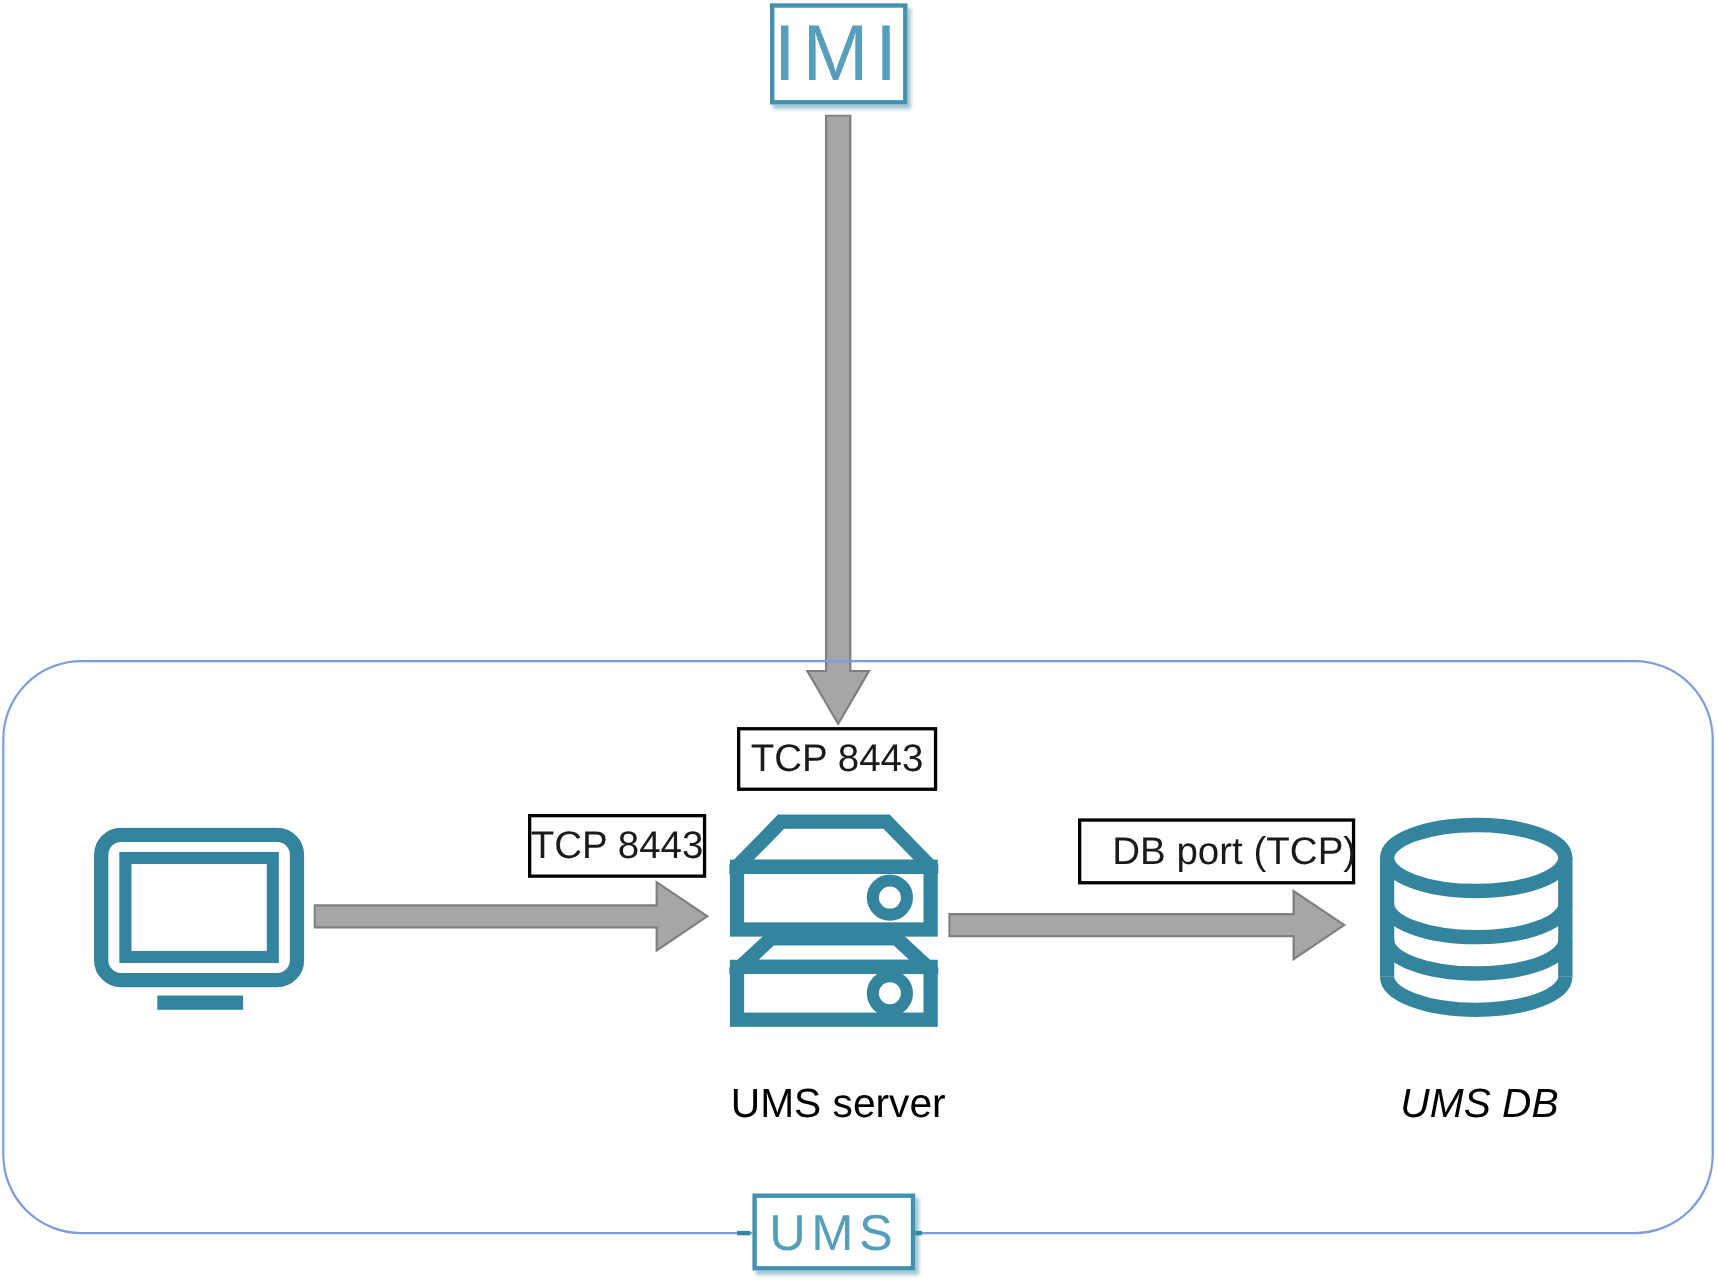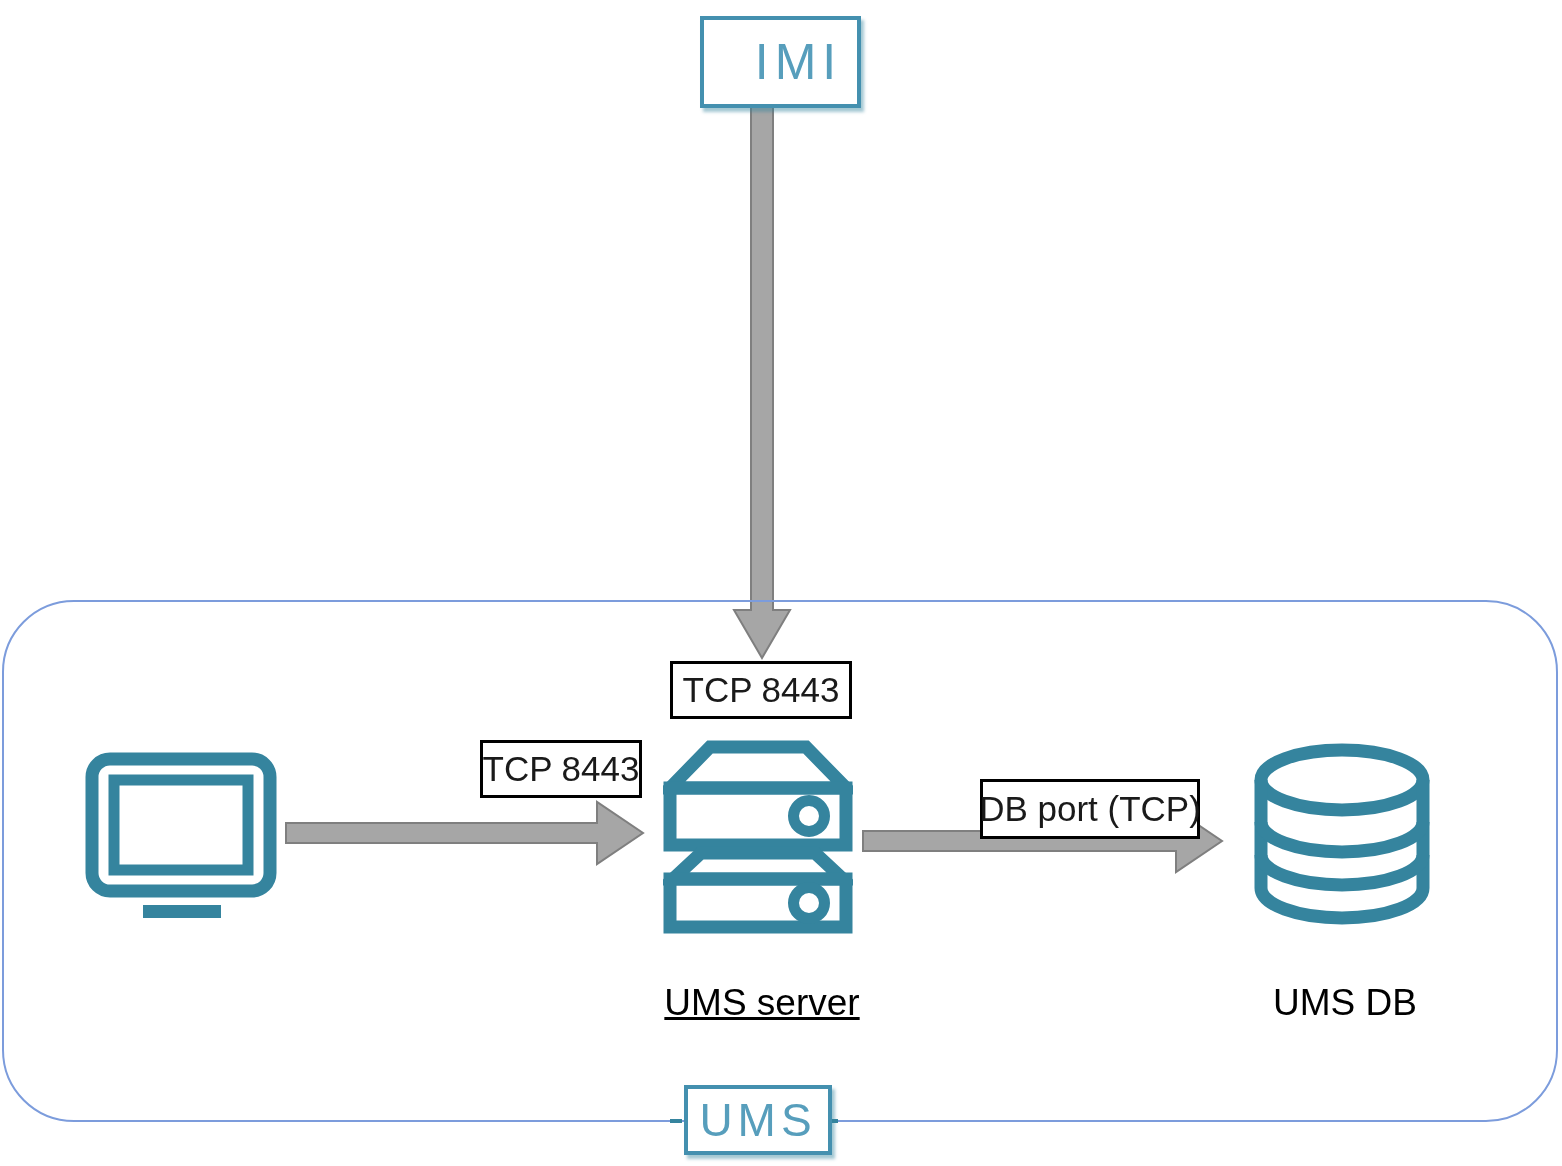--- a/index.html
+++ b/index.html
@@ -23,32 +23,32 @@
     position:absolute;left:2px;top:600px;width:1552px;height:518px;
     border:2px solid var(--boundary-border);border-radius:72px;background:transparent;
   }
   
   .node-box{
     position:absolute;display:flex;align-items:center;justify-content:center;
     background:#fff;border:4px solid var(--node-box-border);
     box-shadow:3px 4px 3px rgba(53,132,158,.45);
     color:var(--node-box-text);font-weight:300;z-index:5;
   }
-  .node-box.imi{left:700px;top:16px;width:117px;height:84px;font-size:50px;letter-spacing:6px;padding-left:36px;}
+  .node-box.imi{left:700px;top:3px;width:117px;height:84px;font-size:72px;letter-spacing:6px;}
   .node-box.ums{left:684px;top:1085px;width:140px;height:62px;font-size:46px;letter-spacing:5px;}
   .stub{position:absolute;height:4px;width:12px;background:var(--icon-teal);z-index:4;}
   
   .port-label{
     position:absolute;display:flex;align-items:center;justify-content:center;
     background:#fff;border:3px solid var(--label-border);color:var(--label-text);
     font-size:35px;z-index:3;white-space:nowrap;
   }
   .pl-top{left:670px;top:661px;width:176px;height:52px;}
   .pl-left{left:480px;top:740px;width:156px;height:52px;}
-  .pl-db{left:980px;top:779px;width:214px;height:54px;}
+  .pl-db{left:980px;top:744px;width:214px;height:54px;padding-left:32px;}
   
   .caption{
     position:absolute;width:380px;text-align:center;color:#000;
     font-size:37px;z-index:2;
   }
   
   .abs{position:absolute;}
   .icon-stroke{fill:none;stroke:var(--icon-teal);stroke-width:13;}
   .icon-fill{fill:var(--icon-teal);stroke:none;}
   .arrow-shape{fill:var(--arrow-fill);stroke:var(--arrow-stroke);stroke-width:2;stroke-linejoin:miter;}
@@ -105,24 +105,24 @@
 
   <svg class="abs" style="left:1248px;top:740px;" width="188" height="186" viewBox="0 0 188 186">
     <ellipse class="icon-stroke" cx="94" cy="40" rx="81" ry="30"></ellipse>
     <path class="icon-stroke" d="M13,40 L13,148"></path>
     <path class="icon-stroke" d="M175,40 L175,148"></path>
     <path class="icon-stroke" d="M13,82 A81,30 0 0 0 175,82"></path>
     <path class="icon-stroke" d="M13,115 A81,30 0 0 0 175,115"></path>
     <path class="icon-stroke" d="M13,148 A81,30 0 0 0 175,148"></path>
   </svg>
 
-  <div class="caption" style="left:572px;top:982px;text-decoration:underline;">
+  <div class="caption" style="left:572px;top:982px;">
     <span>UMS server</span>
   </div>
-  <div class="caption" style="left:1155px;top:982px;">
+  <div class="caption" style="left:1155px;top:982px;font-style:italic;">
     <span>UMS DB</span>
   </div>
 
   <div class="stub" style="left:670px;top:1119px;"></div>
   <div class="stub" style="left:826px;top:1119px;"></div>
   <div class="node-box ums">
     <span>UMS</span>
   </div>
 
 </div>

